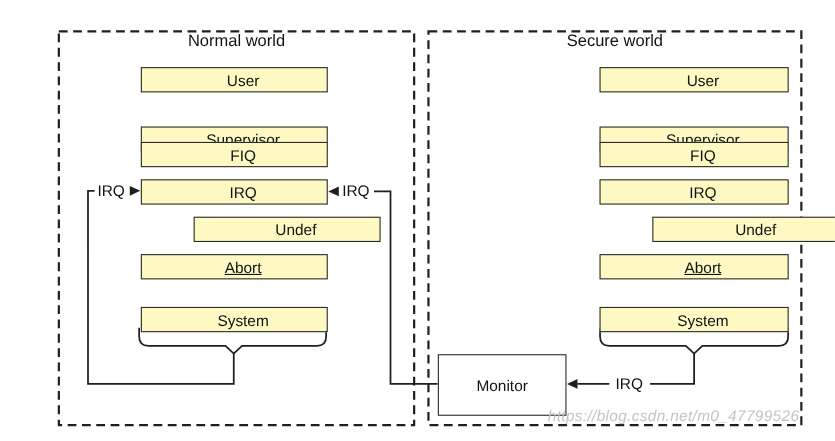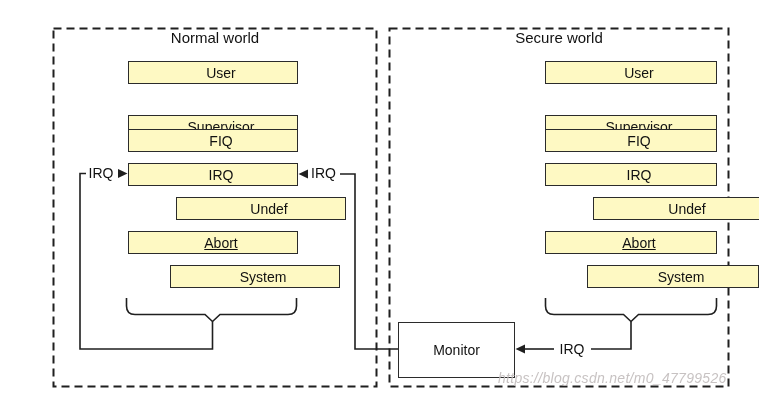--- a/index.html
+++ b/index.html
@@ -15,21 +15,21 @@
   .secure-title { left:389px; width:340px; }
   .mode-box {
     position:absolute; height:23px; box-sizing:border-box;
     border:1.5px solid #2b2b2b; background:#fef9c3;
     display:flex; align-items:center; justify-content:center;
     font-size:14px; z-index:2;padding-left:16px;
   }
   .normal-col { left:128px; width:170px; }
   .secure-col { left:545px; width:172px; }
   .r0 { top:61px; } .r1 { top:95px;margin-top:20px; } .r2 { top:129px; } .r3 { top:163px; }
-  .r4 { top:197px;margin-left:48px; } .r5 { top:231px;text-decoration:underline; } .r6 { top:265px;margin-left:42px; }
+  .r4 { top:197px;margin-left:48px; } .r5 { top:231px;text-decoration:underline; } .r6 { top:279px; }
   .monitor-box {
     position:absolute; left:398px; top:322px; width:117px; height:56px;
     box-sizing:border-box; border:1.5px solid #2b2b2b; background:#fff;
     display:flex; align-items:center; justify-content:center; font-size:14px; z-index:2;
   }
   .irq-label {
     position:absolute; font-size:14px; line-height:15px; height:15px;
     text-align:center; z-index:3; color:#111;
   }
   .irq-left   { left:85px;  top:166px; width:32px; }

